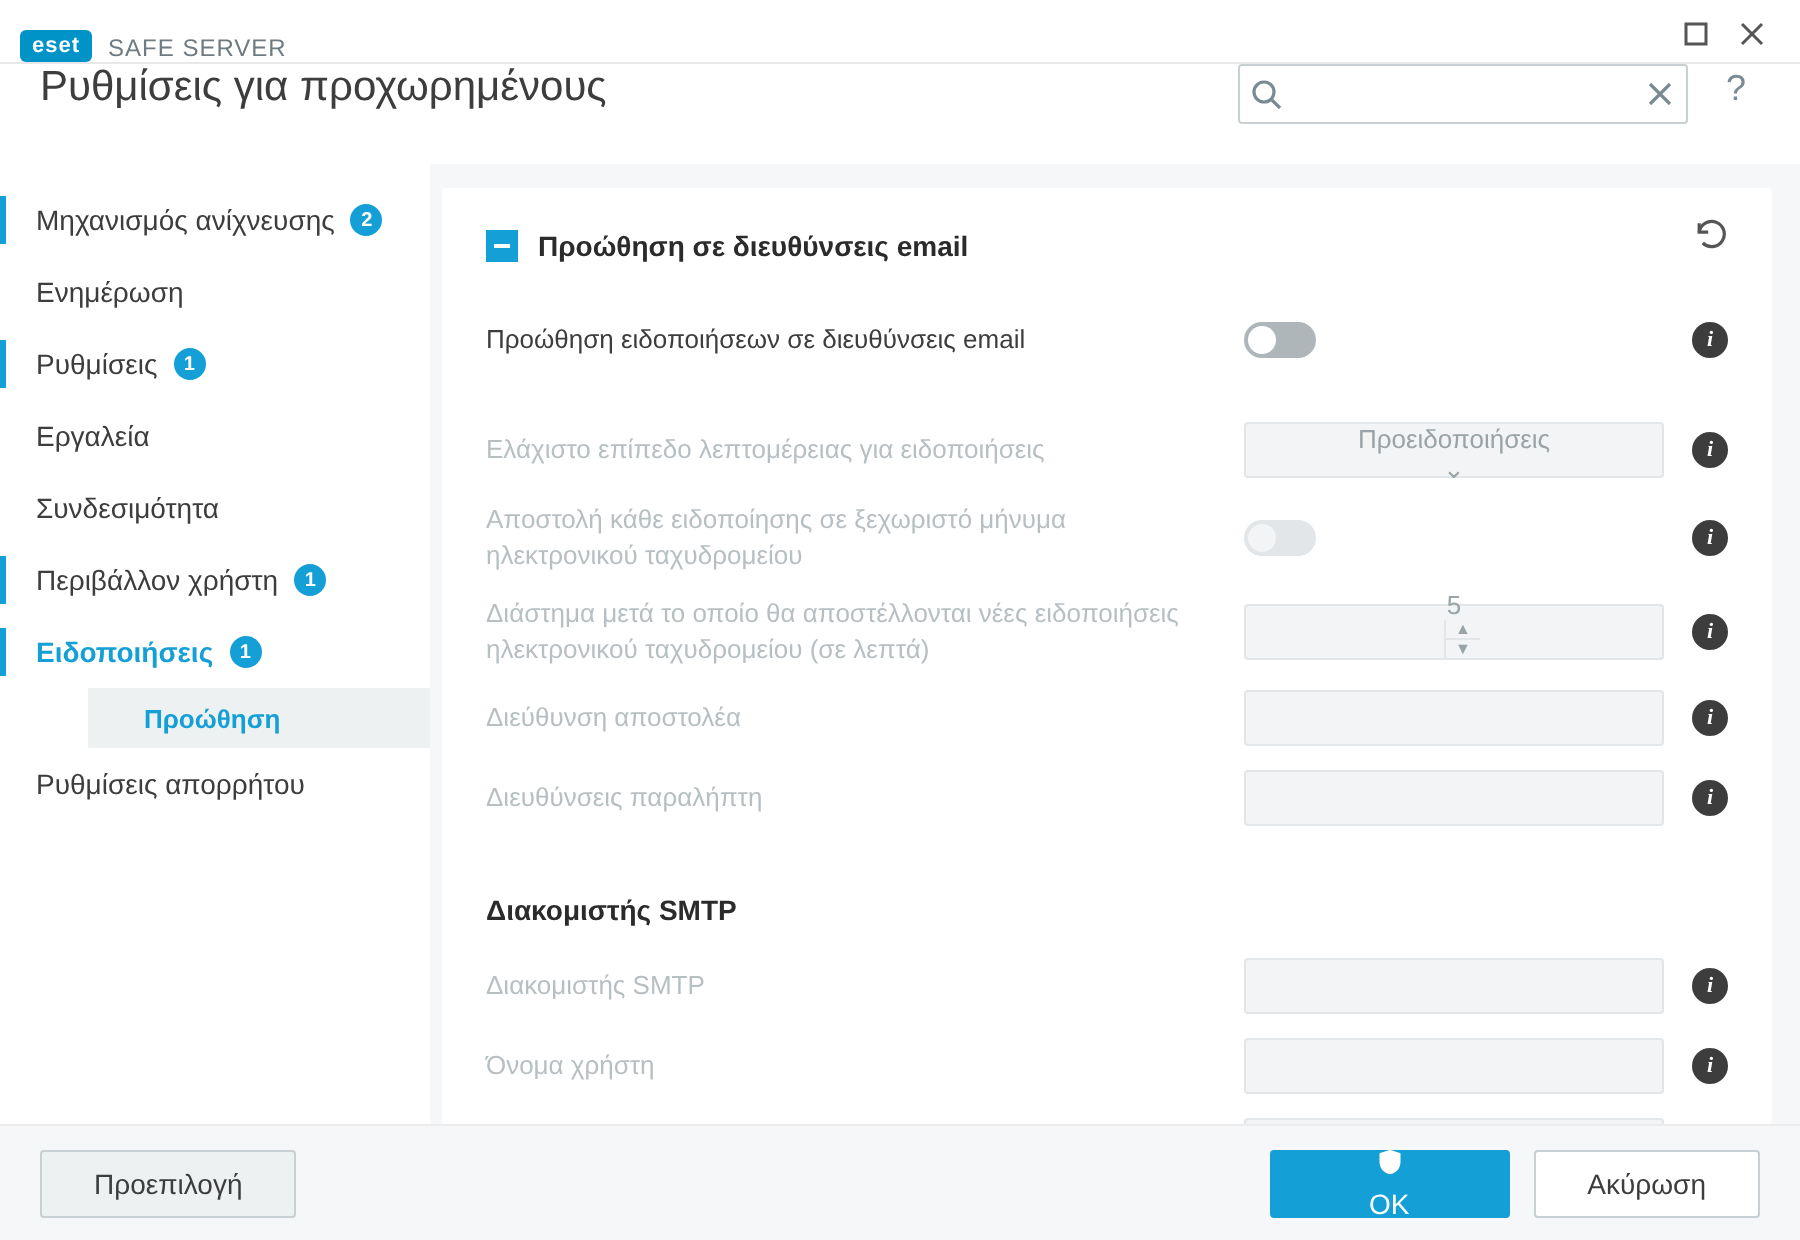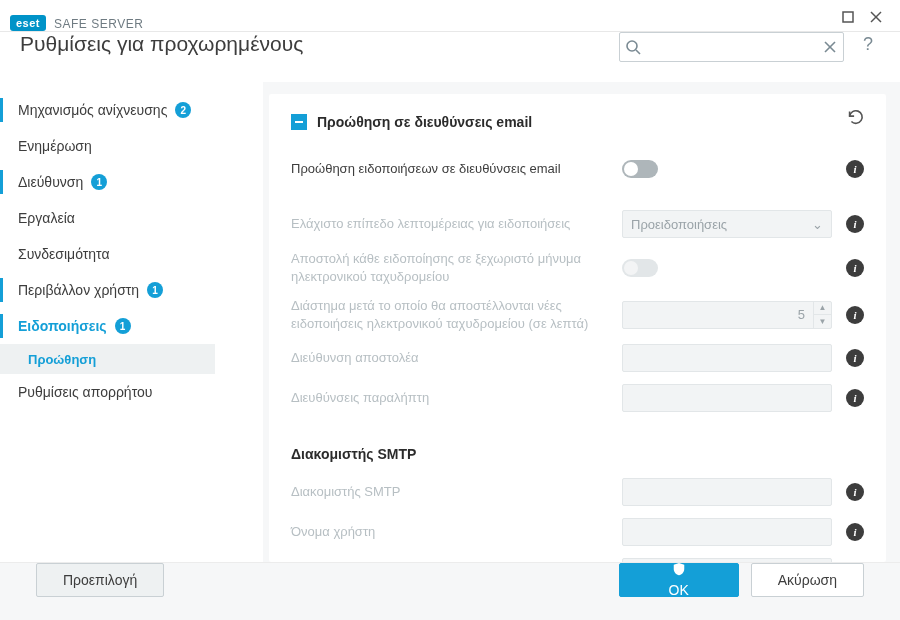--- a/index.html
+++ b/index.html
@@ -17,27 +17,27 @@
   .header { height: 50px; display: flex; align-items: flex-start; padding: 0 20px; gap: 12px; }
   .page-title { font-size: 21px; color: #3d3d3d; font-weight: 400; flex: 1; }
   .search-wrap { position: relative; width: 225px; }
   .search-input { width: 100%; height: 30px; border: 1px solid #c9d0d4; border-radius: 2px; padding: 0 28px; font-size: 13px; color: #333; }
   .search-icon, .search-clear { position: absolute; top: 50%; transform: translateY(-50%); width: 16px; height: 16px; color: #7a8a93; }
   .search-icon { left: 6px; }
   .search-clear { right: 6px; cursor: pointer; }
   .help-btn { width: 24px; height: 24px; display: flex; align-items: center; justify-content: center; color: #7a8a93; font-size: 18px; cursor: pointer; }
 
   
-  .body { display: flex; height: calc(620px - 32px - 50px - 58px); gap: 48px; }
+  .body { display: flex; height: calc(620px - 32px - 50px - 58px); }
   .sidebar { width: 215px; padding: 10px 0; }
   .side-item { position: relative; height: 36px; display: flex; align-items: center; padding: 0 18px; font-size: 14px; color: #3d3d3d; cursor: pointer; }
   .side-item.active::before, .side-sub.active-parent::before, .side-item.accent::before { content: ""; position: absolute; left: 0; top: 6px; bottom: 6px; width: 3px; background: #149fd7; }
   .side-item.selected { color: #149fd7; font-weight: 600; }
   .side-sub { position: relative; height: 30px; display: flex; align-items: center; padding: 0 18px 0 28px; font-size: 13px; color: #3d3d3d; cursor: pointer; }
-  .side-sub.selected { background: #eef1f2; color: #149fd7; font-weight: 600; }
+  .side-sub.selected { background: #eef1f2; color: #149fd7; font-weight: 600; margin-left: 44px; }
   .badge { margin-left: 8px; min-width: 16px; height: 16px; border-radius: 8px; background: #149fd7; color: #fff; font-size: 10px; font-weight: 700; display: inline-flex; align-items: center; justify-content: center; padding: 0 4px; }
 
   
   .main { flex: 1; background: #f6f7f8; padding: 12px 14px 0 6px; overflow: hidden; position: relative; }
   .panel { background: #fff; border-radius: 2px; height: 100%; overflow-y: auto; padding: 14px 22px 40px 22px; }
   .panel::-webkit-scrollbar { width: 10px; }
   .panel::-webkit-scrollbar-thumb { background: #d7dde0; border-radius: 5px; }
   .panel::-webkit-scrollbar-track { background: transparent; }
 
   .section-head { display: flex; align-items: flex-end; gap: 10px; margin-bottom: 22px; }
@@ -53,33 +53,33 @@
   .row-control { width: 210px; display: flex; align-items: center; }
   .info-icon { width: 18px; height: 18px; border-radius: 50%; background: #3d3d3d; color: #fff; font-size: 11px; font-weight: 700; display: flex; align-items: center; justify-content: center; cursor: pointer; flex-shrink: 0; font-family: Georgia, serif; font-style: italic; }
 
   
   .toggle { width: 36px; height: 18px; border-radius: 9px; background: #aeb6ba; position: relative; cursor: pointer; }
   .toggle::after { content: ""; position: absolute; width: 14px; height: 14px; border-radius: 50%; background: #fff; top: 2px; left: 2px; transition: .15s; }
   .toggle.disabled { background: #e2e6e8; cursor: default; }
   .toggle.disabled::after { background: #f3f4f5; }
 
   
-  .faux-select, .faux-input, .faux-spin { width: 100%; height: 28px; border: 1px solid #e2e6e8; border-radius: 2px; background: #f2f4f5; font-size: 13px; color: #9aa3a8; display: flex; align-items: center; padding: 0 8px; }
+  .faux-select, .faux-input, .faux-spin { width: 100%; height: 28px; border: 1px solid #e2e6e8; border-radius: 2px; background: #f2f4f5; font-size: 13px; color: #9aa3a8; display: flex; align-items: center; padding: 0 8px; flex-direction: column; }
   .faux-select { justify-content: space-between; }
   .faux-select .chev { color: #9aa3a8; }
   .faux-spin { justify-content: flex-end; padding-right: 0; }
   .faux-spin .val { padding-right: 8px; }
   .spin-btns { width: 18px; height: 100%; border-left: 1px solid #e2e6e8; display: flex; flex-direction: column; }
   .spin-btns div { flex: 1; display: flex; align-items: center; justify-content: center; font-size: 8px; color: #9aa3a8; }
   .spin-btns div:first-child { border-bottom: 1px solid #e2e6e8; }
 
   .subheading { font-size: 14px; font-weight: 700; color: #2b2b2b; margin: 28px 0 10px; }
 
   
-  .footer { height: 58px; background: #f6f7f8; display: flex; padding: 0 36px; gap: 12px; border-top: 1px solid #ececec; }
+  .footer { height: 58px; background: #f6f7f8; display: flex; align-items: center; padding: 0 20px; gap: 12px; border-top: 1px solid #ececec; }
   .footer-spacer { flex: 1; }
   .btn { height: 34px; padding: 0 26px; border: 1px solid #c9d0d4; background: #fff; color: #3d3d3d; font-size: 14px; border-radius: 2px; cursor: pointer; display: inline-flex; align-items: center; gap: 6px; }
   .btn.primary { background: #149fd7; border-color: #149fd7; color: #fff; min-width: 120px; justify-content: center; flex-direction: column; }
   .btn.muted { background: #eef1f2; }
   .shield { width: 14px; height: 14px; }
   .shield svg { width: 14px; height: 14px; fill: #fff; }
 </style>
 </head>
 <body>
 
@@ -124,21 +124,21 @@
 
   <div class="sidebar">
     <div class="side-item accent">
       <span>Μηχανισμός ανίχνευσης</span>
       <span class="badge">2</span>
     </div>
     <div class="side-item">
       <span>Ενημέρωση</span>
     </div>
     <div class="side-item accent">
-      <span>Διεύθυνση</span>
+      <span>Ρυθμίσεις</span>
       <span class="badge">1</span>
     </div>
     <div class="side-item">
       <span>Εργαλεία</span>
     </div>
     <div class="side-item">
       <span>Συνδεσιμότητα</span>
     </div>
     <div class="side-item accent">
       <span>Περιβάλλον χρήστη</span>

